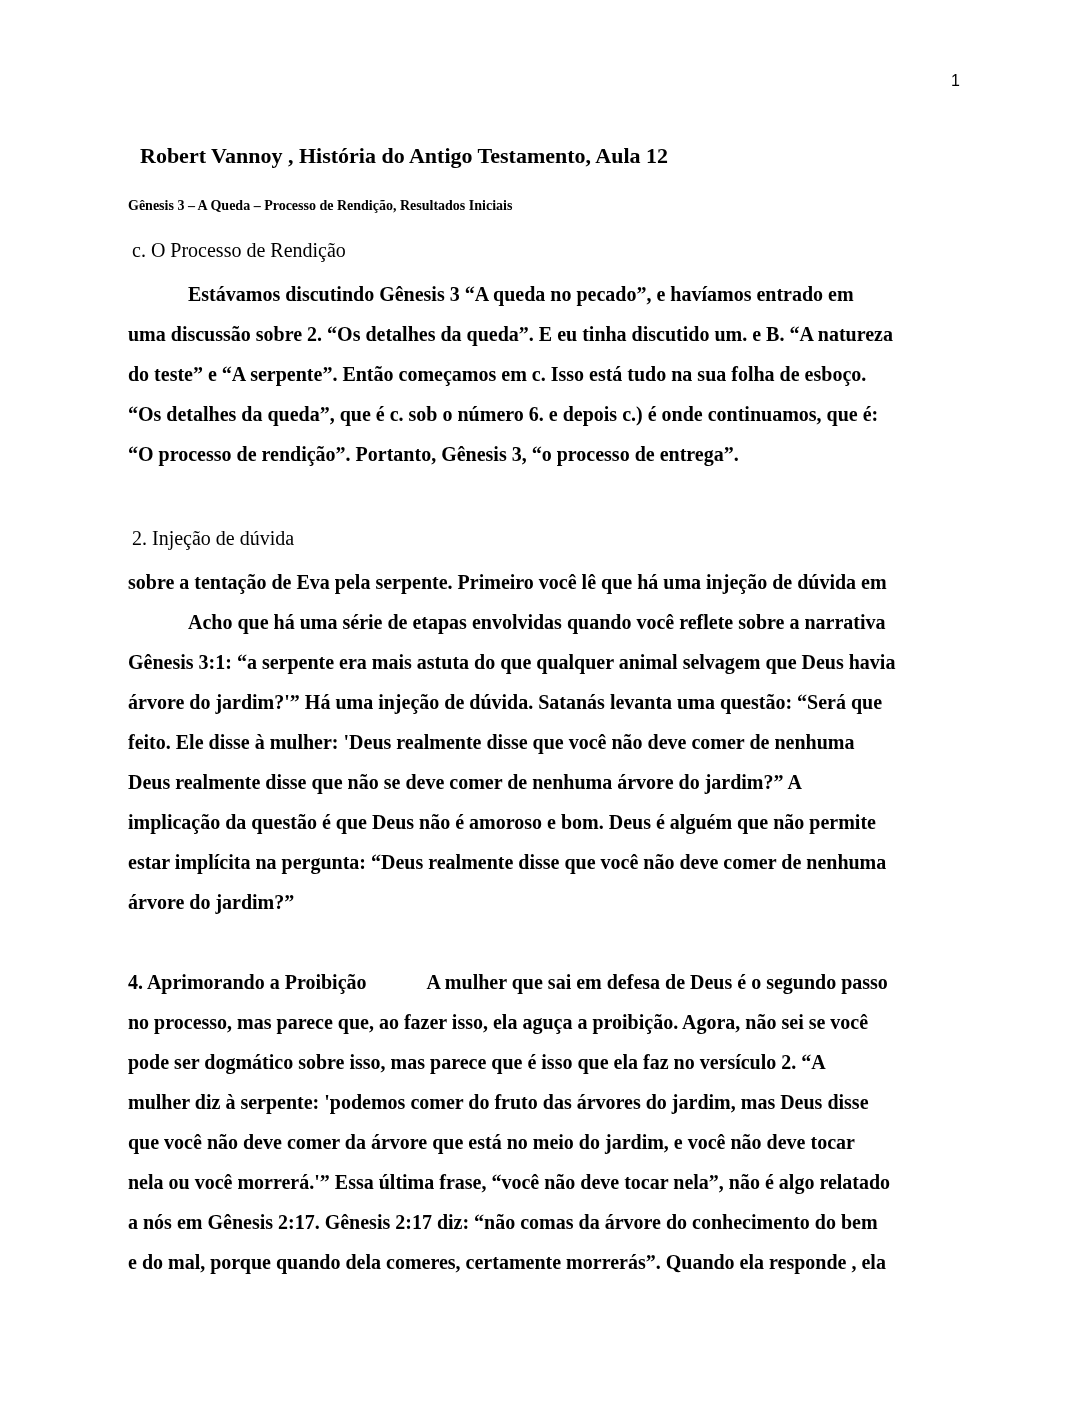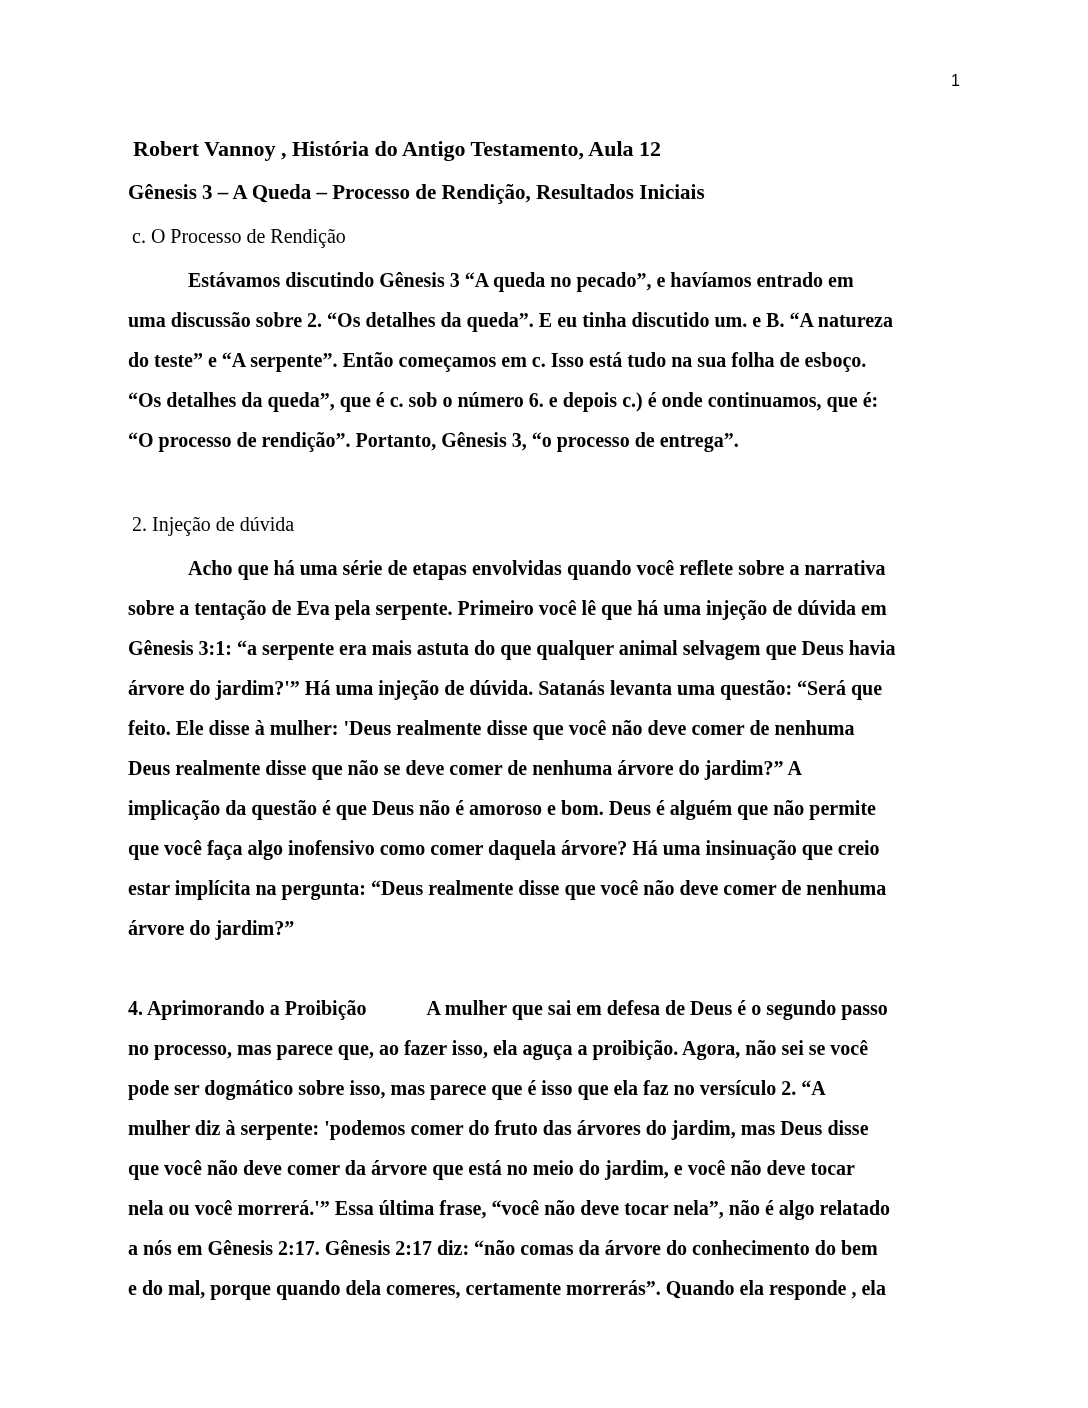--- a/index.html
+++ b/index.html
@@ -1,22 +1,22 @@
 <!DOCTYPE html>
 <html><head>
 <meta charset="utf-8">
 <style>
   html, body { margin: 0; padding: 0; background: #ffffff; }
   body { width: 1088px; height: 1408px; position: relative; overflow: hidden;
          font-family: "Liberation Serif", "DejaVu Serif", serif; color: #000; }
   .page-number { position: absolute; top: 72px; right: 128px; font-size: 16px;
          font-family: "Liberation Sans", "DejaVu Sans", sans-serif; }
   .content { position: absolute; left: 128px; top: 126px; width: 840px; }
-  .title { font-weight: bold; font-size: 22px; line-height: 36px; margin: 5px; white-space: nowrap; }
-  .subtitle { font-weight: bold; font-size: 21px; line-height: 40px; margin: 0; white-space: nowrap; }
+  .title { font-weight: bold; font-size: 22px; line-height: 36px; margin: 12px; white-space: nowrap; }
+  .subtitle { font-weight: bold; font-size: 14px; line-height: 40px; margin: 0; white-space: nowrap; }
   .section { font-size: 20px; line-height: 40px; margin: 4px; white-space: nowrap; }
   .line { font-size: 20px; line-height: 40px; margin: 0; white-space: nowrap; font-weight: bold; }
   .indent { padding-left: 60px; }
   .gap { height: 40px; }
   .tab { display: inline-block; width: 60px; }
 </style>
 </head>
 <body>
 
 <div class="page-number">1</div>
@@ -32,28 +32,27 @@
     <p class="line">do teste” e “A serpente”. Então começamos em c. Isso está tudo na sua folha de esboço.</p>
     <p class="line">“Os detalhes da queda”, que é c. sob o número 6. e depois c.) é onde continuamos, que é:</p>
     <p class="line">“O processo de rendição”. Portanto, Gênesis 3, “o processo de entrega”.</p>
   </div>
 
   <div class="gap"></div>
 
   <p class="section">2. Injeção de dúvida</p>
 
   <div>
+    <p class="line">sobre a tentação de Eva pela serpente. Primeiro você lê que há uma injeção de dúvida em</p>
     <p class="line indent">Acho que há uma série de etapas envolvidas quando você reflete sobre a narrativa</p>
-    <p class="line">sobre a tentação de Eva pela serpente. Primeiro você lê que há uma injeção de dúvida em</p>
     <p class="line">Gênesis 3:1: “a serpente era mais astuta do que qualquer animal selvagem que Deus havia</p>
     <p class="line">árvore do jardim?'” Há uma injeção de dúvida. Satanás levanta uma questão: “Será que</p>
     <p class="line">feito. Ele disse à mulher: 'Deus realmente disse que você não deve comer de nenhuma</p>
     <p class="line">Deus realmente disse que não se deve comer de nenhuma árvore do jardim?” A</p>
     <p class="line">implicação da questão é que Deus não é amoroso e bom. Deus é alguém que não permite</p>
-    <p class="line">que você faça algo inofensivo como comer daquela árvore? Há uma insinuação que creio</p>
     <p class="line">estar implícita na pergunta: “Deus realmente disse que você não deve comer de nenhuma</p>
     <p class="line">árvore do jardim?”</p>
   </div>
 
   <div class="gap"></div>
 
   <div>
     <p class="line"><span>4. Aprimorando a Proibição</span><span class="tab"></span><span>A mulher que sai em defesa de Deus é o segundo passo</span></p>
     <p class="line">no processo, mas parece que, ao fazer isso, ela aguça a proibição. Agora, não sei se você</p>
     <p class="line">pode ser dogmático sobre isso, mas parece que é isso que ela faz no versículo 2. “A</p>

